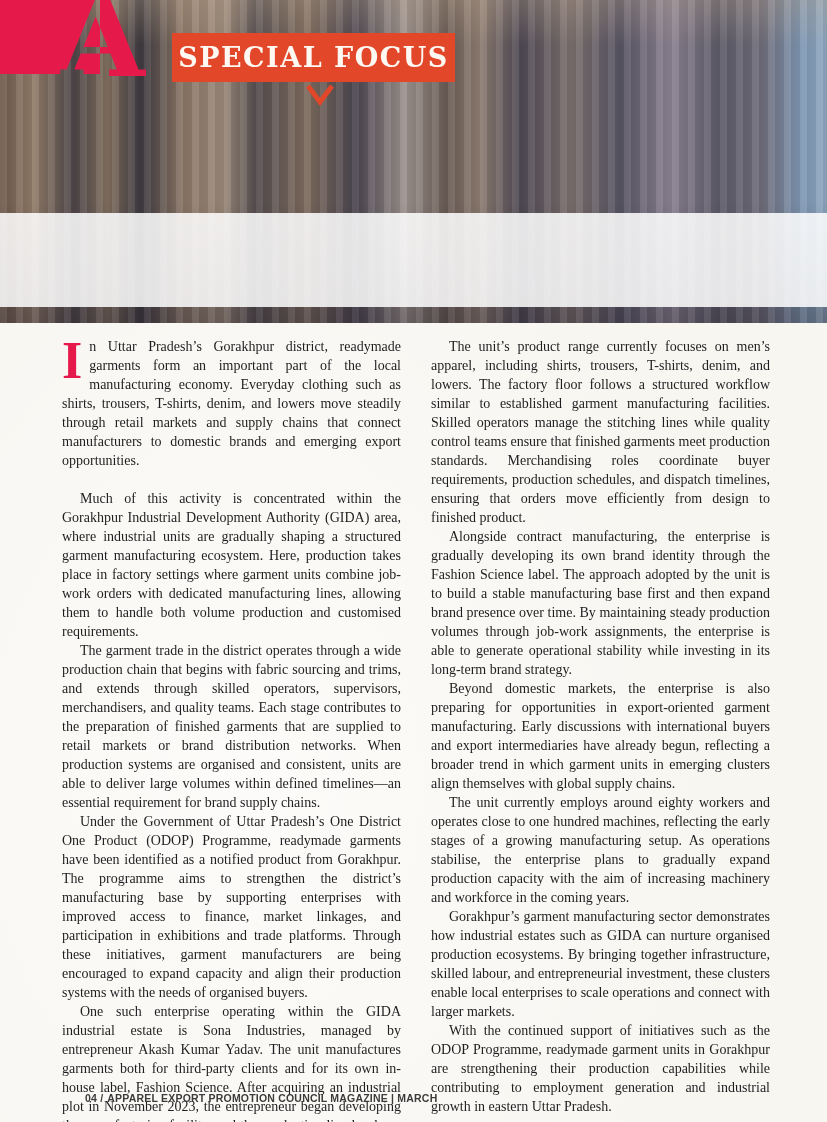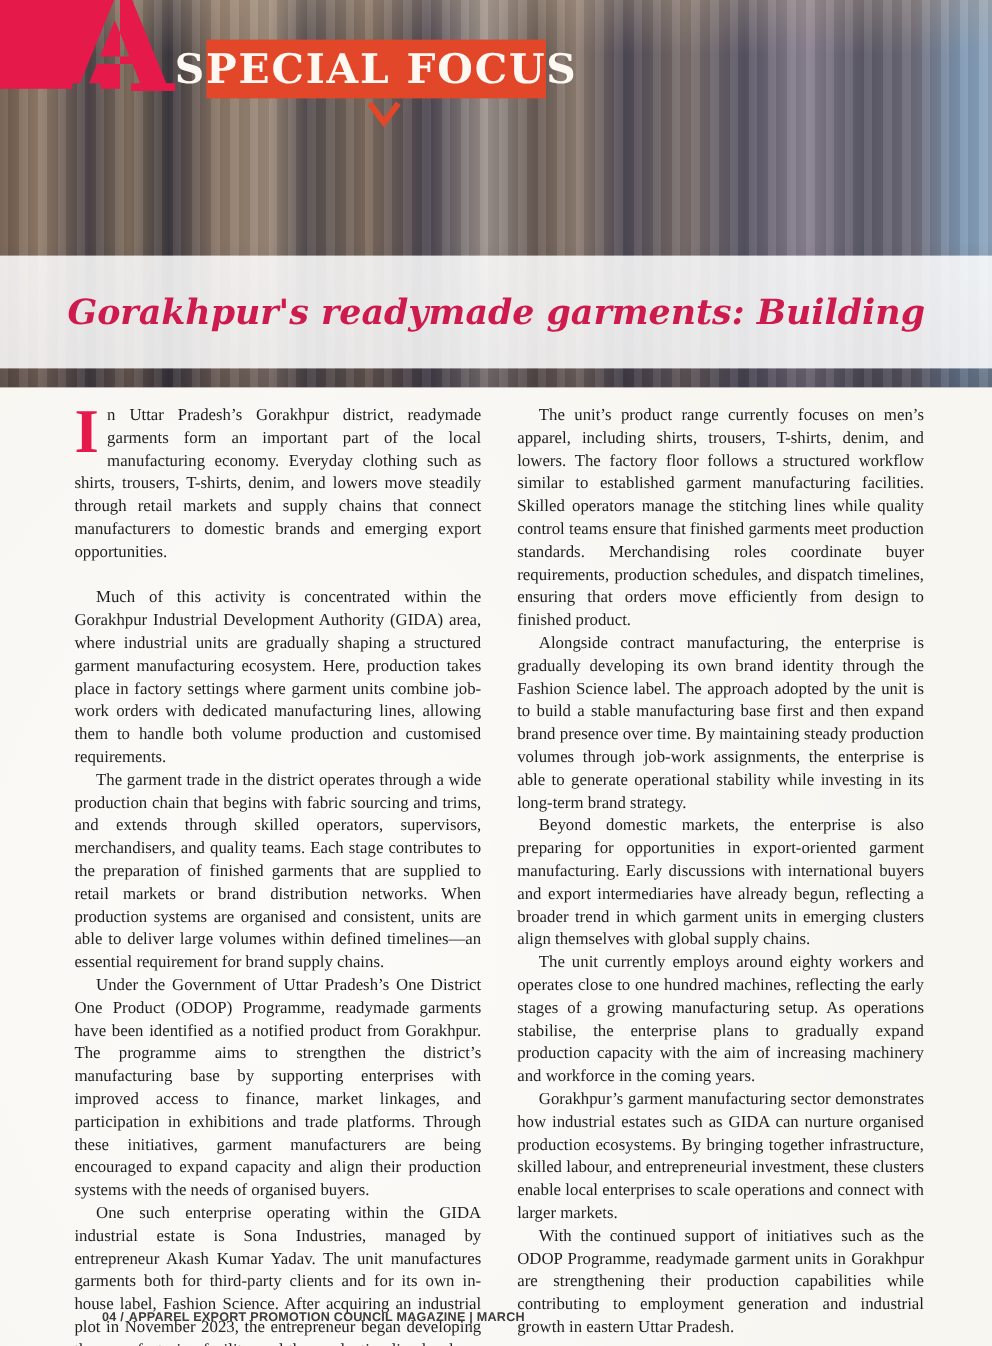--- a/index.html
+++ b/index.html
@@ -53,21 +53,21 @@
     height: 49px;
     background: #e2472a;
     display: flex;
     align-items: center;
     justify-content: center;
   }
   .banner-label {
     color: #fdf8f2;
     font-family: "DejaVu Serif", serif;
     font-weight: bold;
-    font-size: 34px;
+    font-size: 27px;
     letter-spacing: 1.5px;
     white-space: nowrap;
   }
   .banner-notch {
     position: absolute;
     left: 306px;
     top: 84px;
   }
 
   
@@ -155,21 +155,20 @@
     </svg>
 
     <div class="banner">
       <span class="banner-label">SPECIAL FOCUS</span>
     </div>
     <svg class="banner-notch" width="28" height="22" viewBox="0 0 28 22">
       <polyline points="2,2 14,18 26,2" fill="none" stroke="#e2472a" stroke-width="5"></polyline>
     </svg>
 
     <div class="title-band">
-      <div class="title-line">Gorakhpur's readymade garments: Building</div>
     </div>
   </div>
 
   <div class="article">
     <div class="col">
         <p class="para gap-after no-indent"><span class="dropcap">I</span>n Uttar Pradesh’s Gorakhpur district, readymade garments form an important part of the local manufacturing economy. Everyday clothing such as shirts, trousers, T-shirts, denim, and lowers move steadily through retail markets and supply chains that connect manufacturers to domestic brands and emerging export opportunities.</p>
         <p class="para">Much of this activity is concentrated within the Gorakhpur Industrial Development Authority (GIDA) area, where industrial units are gradually shaping a structured garment manufacturing ecosystem. Here, production takes place in factory settings where garment units combine job-work orders with dedicated manufacturing lines, allowing them to handle both volume production and customised requirements.</p>
         <p class="para">The garment trade in the district operates through a wide production chain that begins with fabric sourcing and trims, and extends through skilled operators, supervisors, merchandisers, and quality teams. Each stage contributes to the preparation of finished garments that are supplied to retail markets or brand distribution networks. When production systems are organised and consistent, units are able to deliver large volumes within defined timelines—an essential requirement for brand supply chains.</p>
         <p class="para">Under the Government of Uttar Pradesh’s One District One Product (ODOP) Programme, readymade garments have been identified as a notified product from Gorakhpur. The programme aims to strengthen the district’s manufacturing base by supporting enterprises with improved access to finance, market linkages, and participation in exhibitions and trade platforms. Through these initiatives, garment manufacturers are being encouraged to expand capacity and align their production systems with the needs of organised buyers.</p>
         <p class="para">One such enterprise operating within the GIDA industrial estate is Sona Industries, managed by entrepreneur Akash Kumar Yadav. The unit manufactures garments both for third-party clients and for its own in-house label, Fashion Science. After acquiring an industrial plot in November 2023, the entrepreneur began developing the manufacturing facility, and the production line has been operational for several months.</p>

